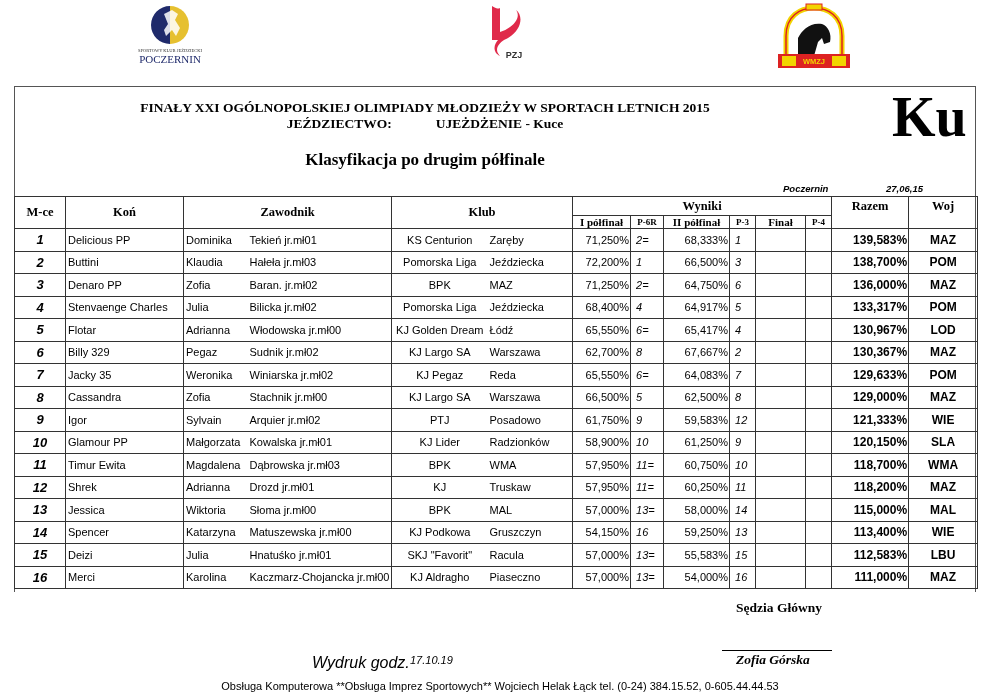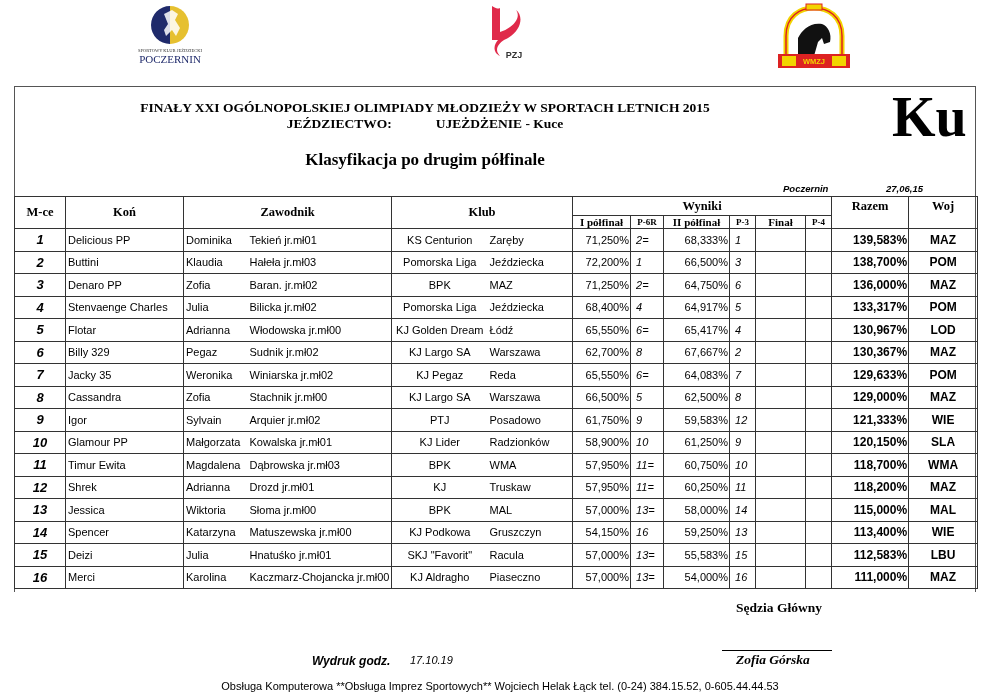--- a/index.html
+++ b/index.html
@@ -27,21 +27,21 @@
   .pct { text-align: right; padding-right: 1px; }
   .pos { font-style: italic; padding-left: 5px; }
   .total { text-align: right; font-weight: bold; font-size: 12px; padding-right: 1px; }
   .woj { text-align: center; font-weight: bold; font-size: 12px; }
   .club-name { text-align: center; margin-top: 36px; }
   .nb-r { border-right: none; }
   .nb-l { border-left: none; }
   .judge-title { position: absolute; left: 736px; top: 600px; font-family: "Liberation Serif", serif; font-weight: bold; font-size: 13.5px; }
   .judge-line { position: absolute; left: 722px; top: 650px; width: 110px; border-top: 1.5px solid #000; }
   .judge-name { position: absolute; left: 736px; top: 652px; font-family: "Liberation Serif", serif; font-weight: bold; font-style: italic; font-size: 13.5px; }
-  .print-label { position: absolute; left: 312px; top: 654px; font-style: italic; font-size: 12px; font-weight: bold; }
+  .print-label { position: absolute; left: 312px; top: 654px; font-style: italic; font-size: 16px; }
   .print-val { position: absolute; left: 410px; top: 654px; font-style: italic; font-size: 11px; }
   .footer { position: absolute; left: 0; width: 1000px; top: 680px; text-align: center; font-size: 11px; }
 </style>
 </head>
 <body>
 
 <div class="logo logo-poczernin">
   <svg width="100" height="66" viewBox="0 0 100 66">
     <path d="M50 4 A19 19 0 0 0 50 42 Z" fill="#1f2a6b"></path>
     <path d="M50 4 A19 19 0 0 1 50 42 Z" fill="#e6c030"></path>

